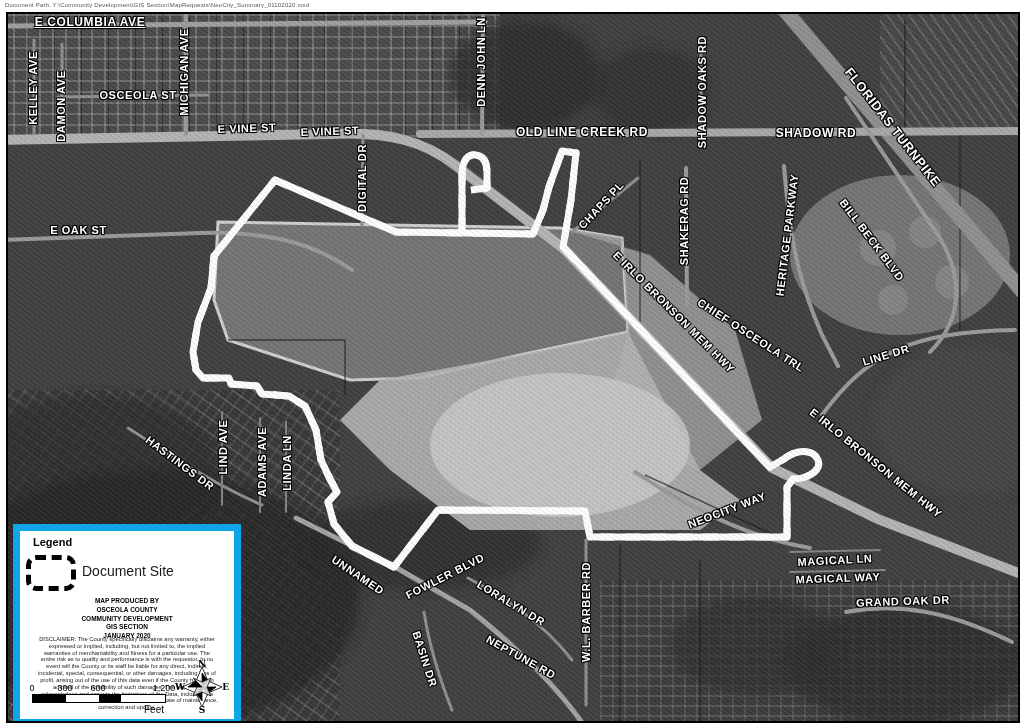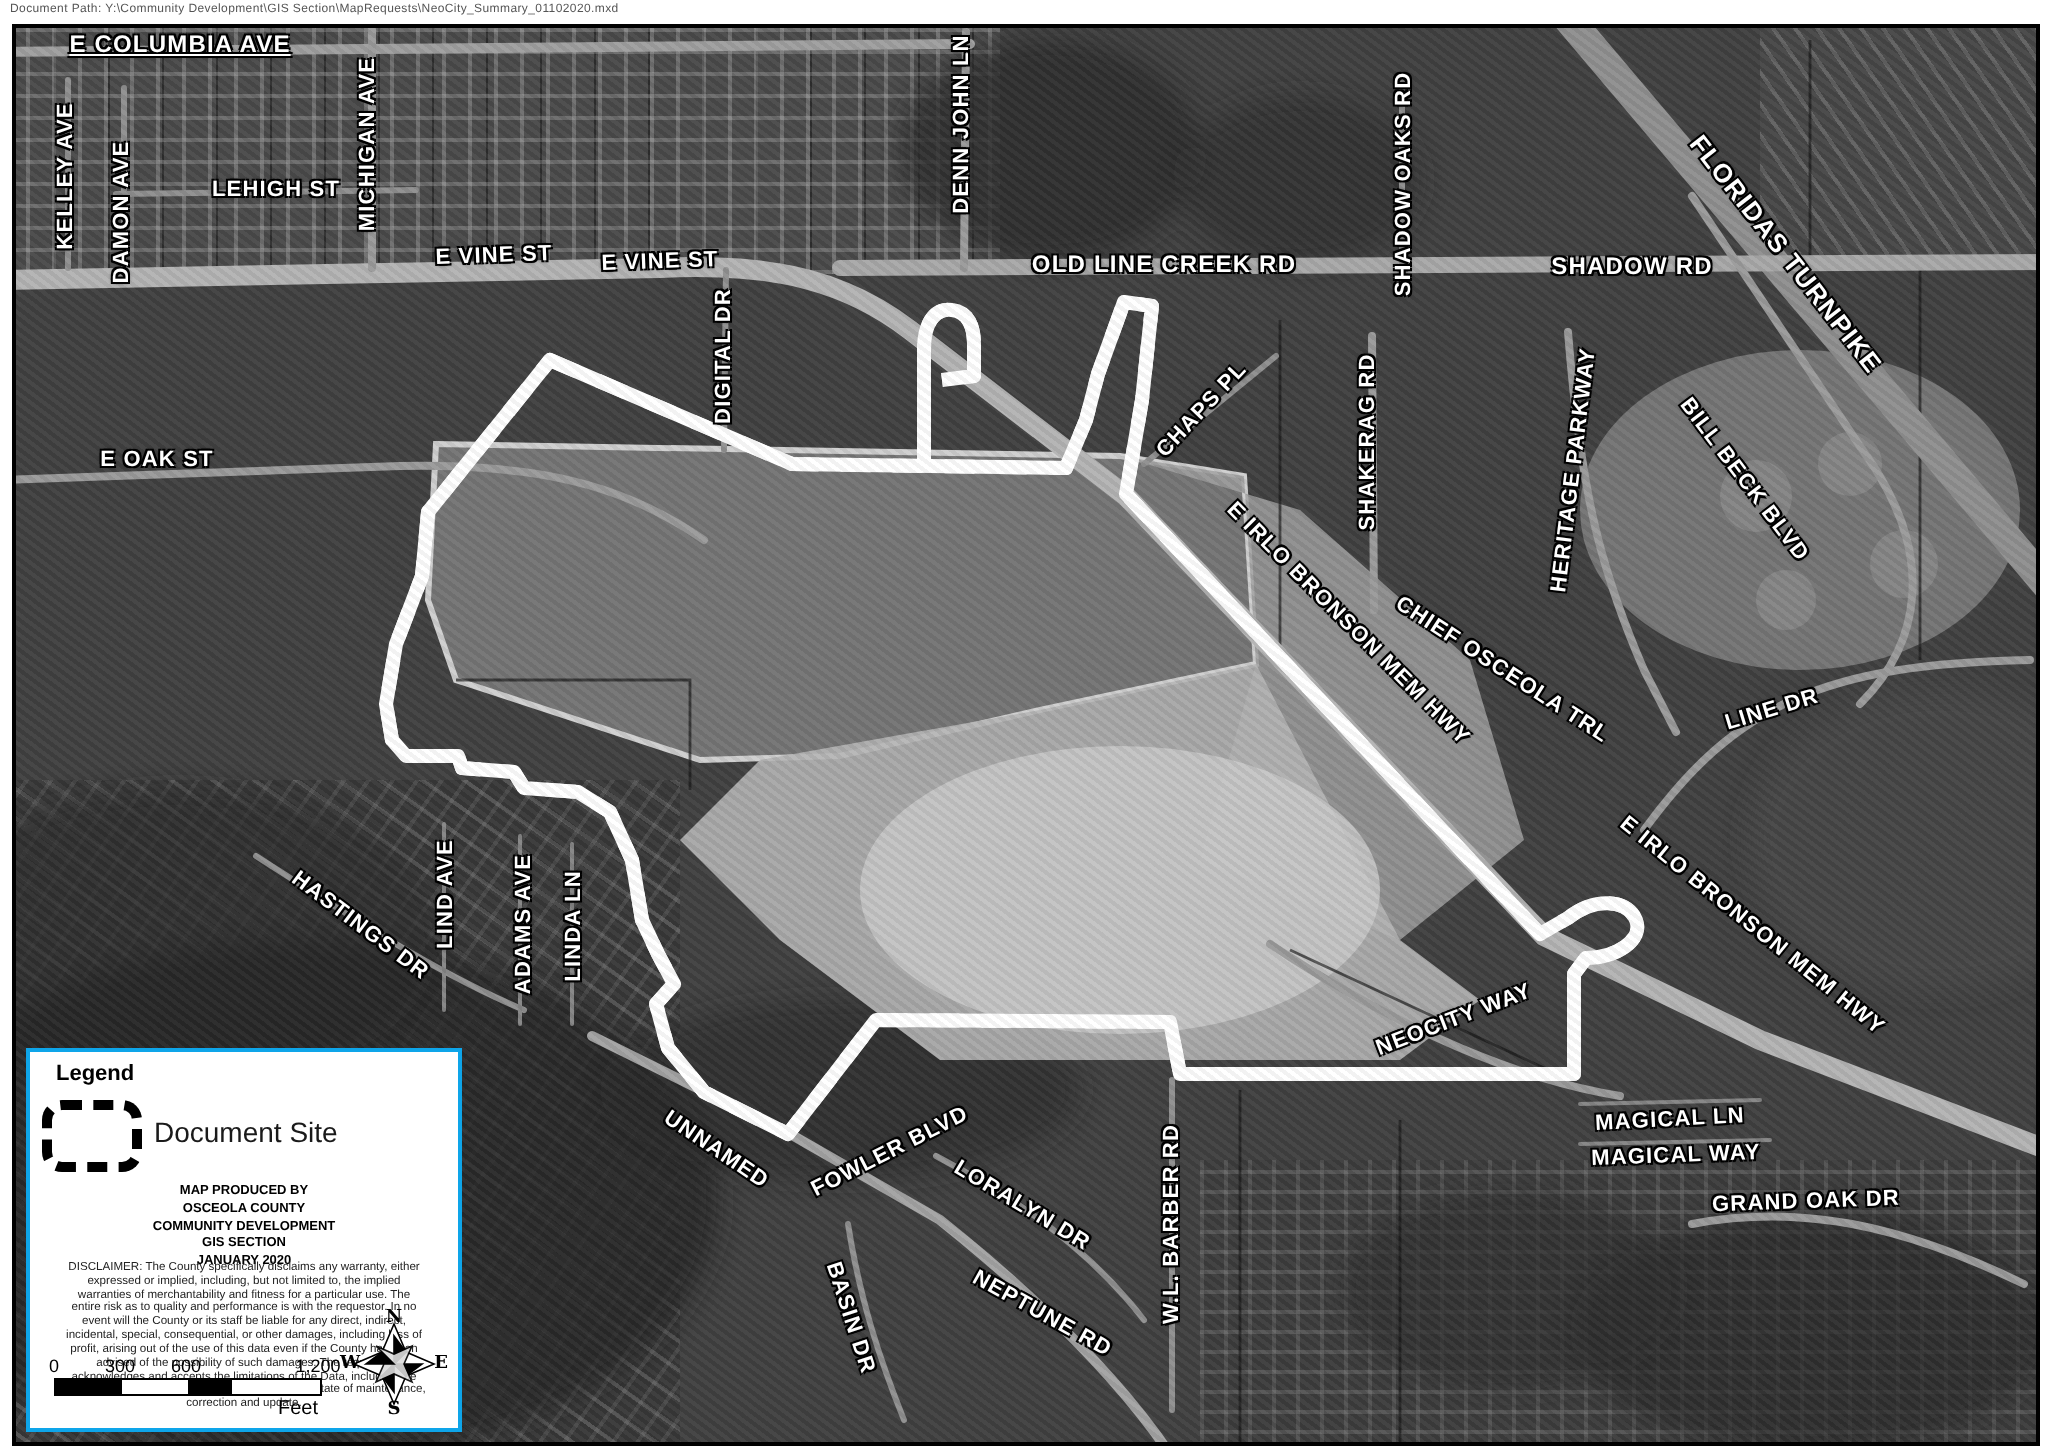--- a/index.html
+++ b/index.html
@@ -31,21 +31,21 @@
       repeating-linear-gradient(55deg, rgba(190,190,190,.22) 0 2px, rgba(0,0,0,0) 2px 9px);}
   .grain{left:0;top:0;width:1024px;height:727px;pointer-events:none;
     background-image:repeating-linear-gradient(37deg, rgba(255,255,255,.035) 0 2px, rgba(0,0,0,.05) 2px 4px);}
 
   svg.geo{position:absolute;left:0;top:0;width:1024px;height:727px;}
 
   .rlabel{position:absolute;color:#fff;font-weight:bold;white-space:nowrap;letter-spacing:.6px;
     text-shadow:-1px -1px 0 #000,1px -1px 0 #000,-1px 1px 0 #000,1px 1px 0 #000,0 0 2px #000;}
 
   .legend-panel{position:absolute;left:13px;top:524px;width:214px;height:188px;background:#fff;
-    border:2px solid #0ea5e9;color:#000;z-index:10;}
+    border:7px solid #0ea5e9;color:#000;z-index:10;}
   .lg-title{position:absolute;left:13px;top:5px;font-size:11px;font-weight:bold;}
   .site-icon{position:absolute;left:6px;top:24px;width:40px;height:26px;border:5px dashed #000;
     border-radius:10px;background:#fff;}
   .lg-site{position:absolute;left:62px;top:32px;font-size:14px;color:#1a1a1a;}
   .lg-produced{position:absolute;left:0;top:66px;width:100%;text-align:center;font-size:6.5px;
     font-weight:bold;line-height:1.35;}
   .lg-disclaimer{position:absolute;left:16px;top:105px;width:182px;font-size:5.8px;line-height:1.18;
     text-align:center;color:#222;}
   .lg-scale{position:absolute;left:12px;top:152px;width:140px;height:32px;}
   .scale-ticks{position:relative;height:10px;font-size:9px;}
@@ -161,21 +161,21 @@
           <use href="#bnd2" stroke="#000000" stroke-width="7" stroke-dasharray="13 10"></use>
         </g>
       </svg>
 
       <div class="tex grain"></div>
 
       <div id="labels">
           <span class="rlabel" style="left: 90px; top: 22px; font-size: 12px; transform: translate(-50%, -50%) rotate(0deg); text-decoration: underline;">E COLUMBIA AVE</span>
           <span class="rlabel" style="left: 33px; top: 88px; font-size: 11px; transform: translate(-50%, -50%) rotate(-90deg);">KELLEY AVE</span>
           <span class="rlabel" style="left: 61px; top: 106px; font-size: 11px; transform: translate(-50%, -50%) rotate(-90deg);">DAMON AVE</span>
-          <span class="rlabel" style="left: 138px; top: 95px; font-size: 11px; transform: translate(-50%, -50%) rotate(0deg);">LEHIGH ST</span>
+          <span class="rlabel" style="left: 138px; top: 95px; font-size: 11px; transform: translate(-50%, -50%) rotate(0deg);">OSCEOLA ST</span>
           <span class="rlabel" style="left: 184px; top: 72px; font-size: 11px; transform: translate(-50%, -50%) rotate(-90deg);">MICHIGAN AVE</span>
           <span class="rlabel" style="left: 247px; top: 128px; font-size: 11px; transform: translate(-50%, -50%) rotate(-2deg);">E VINE ST</span>
           <span class="rlabel" style="left: 330px; top: 131px; font-size: 11px; transform: translate(-50%, -50%) rotate(-2deg);">E VINE ST</span>
           <span class="rlabel" style="left: 481px; top: 62px; font-size: 11px; transform: translate(-50%, -50%) rotate(-90deg);">DENN JOHN LN</span>
           <span class="rlabel" style="left: 582px; top: 132px; font-size: 12px; transform: translate(-50%, -50%) rotate(0deg);">OLD LINE CREEK RD</span>
           <span class="rlabel" style="left: 702px; top: 92px; font-size: 11px; transform: translate(-50%, -50%) rotate(-90deg);">SHADOW OAKS RD</span>
           <span class="rlabel" style="left: 816px; top: 133px; font-size: 12px; transform: translate(-50%, -50%) rotate(0deg);">SHADOW RD</span>
           <span class="rlabel" style="left: 893px; top: 127px; font-size: 13px; transform: translate(-50%, -50%) rotate(52deg);">FLORIDAS TURNPIKE</span>
           <span class="rlabel" style="left: 601px; top: 205px; font-size: 11px; transform: translate(-50%, -50%) rotate(-47deg);">CHAPS PL</span>
           <span class="rlabel" style="left: 684px; top: 221px; font-size: 11px; transform: translate(-50%, -50%) rotate(-90deg);">SHAKERAG RD</span>

